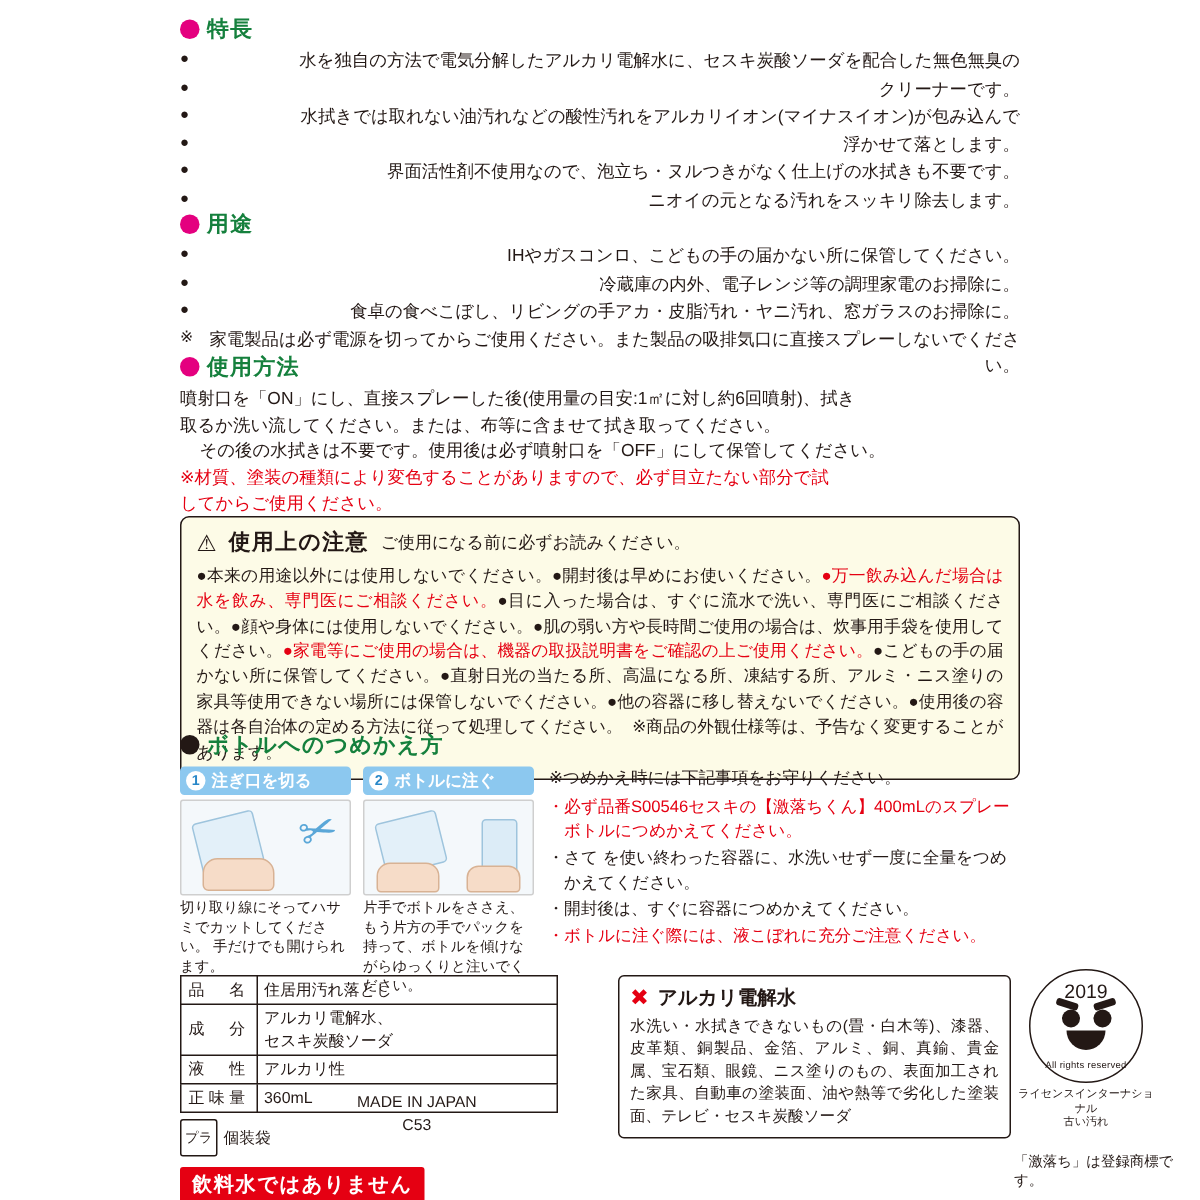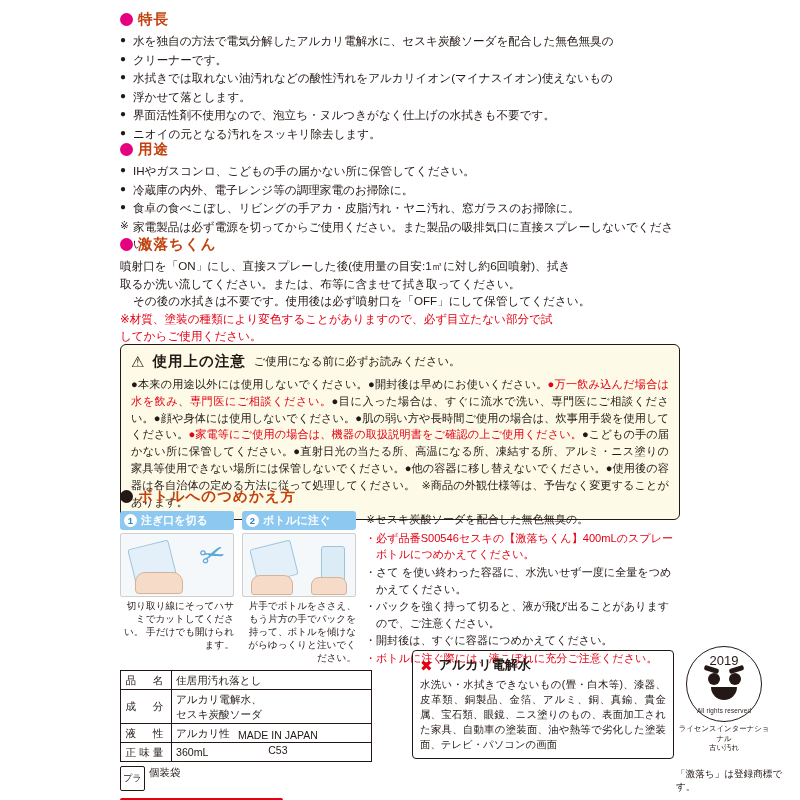--- a/index.html
+++ b/index.html
@@ -13,24 +13,24 @@
   }
   .page{position:relative;width:800px;height:800px;overflow:hidden;}
   .col{position:absolute;left:120px;width:560px;}
 
   
   .head{display:flex;align-items:center;gap:5px;margin:0 0 3px 0;}
   .head .dot{
     width:13px;height:13px;border-radius:50%;
     background:#e4007f;display:inline-block;flex:none;
   }
-  .head .htxt{font-size:14.5px;font-weight:bold;letter-spacing:1px;color:#c2410c;}
+  .head .htxt{font-size:14.5px;font-weight:bold;letter-spacing:1px;color:#15803d;}
 
   .line{line-height:1.52;font-size:11.6px;margin:0;}
-  ul.bl{list-style:none;margin:0;padding:0;}
+  ul.bl{list-style:none;margin:0;padding:0;text-align:right;}
   ul.bl li{position:relative;padding-left:13px;line-height:1.52;margin:0 0 1px 0;font-size:11.6px;}
   ul.bl li::before{content:"\25CF";position:absolute;left:0;top:0;font-size:10px;}
   ul.bl li.note{padding-left:13px;}
   ul.bl li.note::before{content:"\203B";font-size:10.5px;}
   .indent{padding-left:13px;}
 
   .red{color:#e50012;}
 
   
   .cautionbox{
@@ -55,35 +55,35 @@
     border-radius:3px;padding:2px 4px;display:flex;align-items:center;gap:4px;
   }
   .num{
     width:13px;height:13px;border-radius:50%;background:#ffffff;color:#2887c8;
     font-size:9.5px;display:flex;align-items:center;justify-content:center;flex:none;font-weight:bold;
   }
   .stepimg{
     margin-top:3px;height:62px;border:1px solid #cfcfcf;background:#f4f8fb;
     border-radius:2px;position:relative;overflow:hidden;
   }
-  .stepcap{font-size:9.6px;line-height:1.35;margin-top:3px;text-align:right;}
+  .stepcap{font-size:9.6px;line-height:1.35;margin-top:3px;}
   .refillnotes{flex:1;font-size:11.1px;line-height:1.5;}
   .refillnotes .t{margin-bottom:2px;}
   .refillnotes ul{list-style:none;margin:0;padding:0;}
   .refillnotes li{position:relative;padding-left:10px;margin-bottom:1px;}
   .refillnotes li::before{content:"\30FB";position:absolute;left:-1px;top:0;}
 
   
   .bottom{position:absolute;left:120px;top:650px;width:560px;}
-  table.spec{border-collapse:collapse;width:252px;font-size:10.6px;margin-top:20px;}
+  table.spec{border-collapse:collapse;width:252px;font-size:10.6px;}
   table.spec td{border:1px solid #231815;padding:2px 4px;vertical-align:middle;line-height:1.35;}
   table.spec td.k{width:42px;text-align:center;letter-spacing:3px;}
   .madein{font-size:10.5px;text-align:center;margin-top:6px;line-height:1.4;}
   .recycle{
-    display:inline-flex;align-items:flex-start;gap:4px;margin-top:4px;font-size:10.5px;
+    display:inline-flex;align-items:center;gap:4px;margin-top:4px;font-size:10.5px;
   }
   .recyclebox{
     width:23px;height:23px;border:1.3px solid #231815;border-radius:2px;
     display:flex;align-items:center;justify-content:center;font-size:9px;line-height:1;
     position:relative;
   }
   .notdrink{
     margin-top:7px;background:#e50012;color:#ffffff;font-weight:bold;
     font-size:13.5px;letter-spacing:1px;padding:3px 8px;display:inline-block;border-radius:2px;
   }
@@ -151,21 +151,21 @@
   <div class="col" style="top:10px;">
     <div class="head">
       <span class="dot"></span>
       <span class="htxt">特長</span>
     </div>
     <ul class="bl">
       <li>水を独自の方法で電気分解したアルカリ電解水に、セスキ炭酸ソーダを配合した無色無臭の</li>
       <li style="list-style:none;padding-left:13px;">
         <span>クリーナーです。</span>
       </li>
-      <li>水拭きでは取れない油汚れなどの酸性汚れをアルカリイオン(マイナスイオン)使えないもの</li>
+      <li>水拭きでは取れない油汚れなどの酸性汚れをアルカリイオン(マイナスイオン)が包み込んで</li>
       <li style="padding-left:13px;">
         <span>浮かせて落とします。</span>
       </li>
       <li>界面活性剤不使用なので、泡立ち・ヌルつきがなく仕上げの水拭きも不要です。</li>
       <li>ニオイの元となる汚れをスッキリ除去します。</li>
     </ul>
   </div>
 
   <div class="col" style="top:140px;">
     <div class="head">
@@ -176,21 +176,21 @@
       <li>IHやガスコンロ、こどもの手の届かない所に保管してください。</li>
       <li>冷蔵庫の内外、電子レンジ等の調理家電のお掃除に。</li>
       <li>食卓の食べこぼし、リビングの手アカ・皮脂汚れ・ヤニ汚れ、窓ガラスのお掃除に。</li>
       <li class="note">家電製品は必ず電源を切ってからご使用ください。また製品の吸排気口に直接スプレーしないでください。</li>
     </ul>
   </div>
 
   <div class="col" style="top:235px;">
     <div class="head">
       <span class="dot"></span>
-      <span class="htxt">激落ちくん</span>
+      <span class="htxt">使用方法</span>
     </div>
     <p class="line">噴射口を「ON」にし、直接スプレーした後(使用量の目安:1㎡に対し約6回噴射)、拭き</p>
     <p class="line">取るか洗い流してください。または、布等に含ませて拭き取ってください。</p>
     <p class="line indent">その後の水拭きは不要です。使用後は必ず噴射口を「OFF」にして保管してください。</p>
     <p class="line red">
       <span>※</span><span>材質、塗装の種類により変色することがありますので、必ず目立たない部分で試</span>
     </p>
     <p class="line red">してからご使用ください。</p>
   </div>
 
@@ -235,25 +235,24 @@
               <span class="ill-pouch"></span>
               <span class="ill-bottle2"></span>
               <span class="ill-hand2"></span>
               <span class="ill-hand3"></span>
             </div>
             <div class="stepcap">片手でボトルをささえ、もう片方の手でパックを持って、ボトルを傾けながらゆっくりと注いでください。</div>
           </div>
         </div>
       </div>
       <div class="refillnotes">
-        <div class="t">※セスキ炭酸ソーダを配合した無色無臭の。</div>
+        <div class="t">※つめかえ時には下記事項をお守りください。</div>
         <ul>
           <li class="red">必ず品番S00546セスキの【激落ちくん】400mLのスプレーボトルにつめかえてください。</li>
           <li>さて を使い終わった容器に、水洗いせず一度に全量をつめかえてください。</li>
-          <li>パックを強く持って切ると、液が飛び出ることがありますので、ご注意ください。</li>
           <li>開封後は、すぐに容器につめかえてください。</li>
           <li class="red">ボトルに注ぐ際には、液こぼれに充分ご注意ください。</li>
         </ul>
       </div>
     </div>
   </div>
 
   <div class="bottom">
 
     <table class="spec">
@@ -291,21 +290,21 @@
     <div>
       <span class="notdrink">飲料水ではありません</span>
     </div>
 
     
     <div class="cannotbox">
       <div class="cannothdr">
         <span class="xmark">✖</span>
         <span class="t">アルカリ電解水</span>
       </div>
-      <div class="cannotbody">水洗い・水拭きできないもの(畳・白木等)、漆器、皮革類、銅製品、金箔、アルミ、銅、真鍮、貴金属、宝石類、眼鏡、ニス塗りのもの、表面加工された家具、自動車の塗装面、油や熱等で劣化した塗装面、テレビ・パソコンの画面</div>
+      <div class="cannotbody">水洗い・水拭きできないもの(畳・白木等)、漆器、皮革類、銅製品、金箔、アルミ、銅、真鍮、貴金属、宝石類、眼鏡、ニス塗りのもの、表面加工された家具、自動車の塗装面、油や熱等で劣化した塗装面、テレビ・セスキ炭酸ソーダ</div>
     </div>
 
     
     <div class="seal">
       <div class="sealcircle">
         <div class="sealyear">2019</div>
         <div class="sealface">
           <div class="brows">
             <div class="brow l"></div>
               <div class="brow r"></div>

